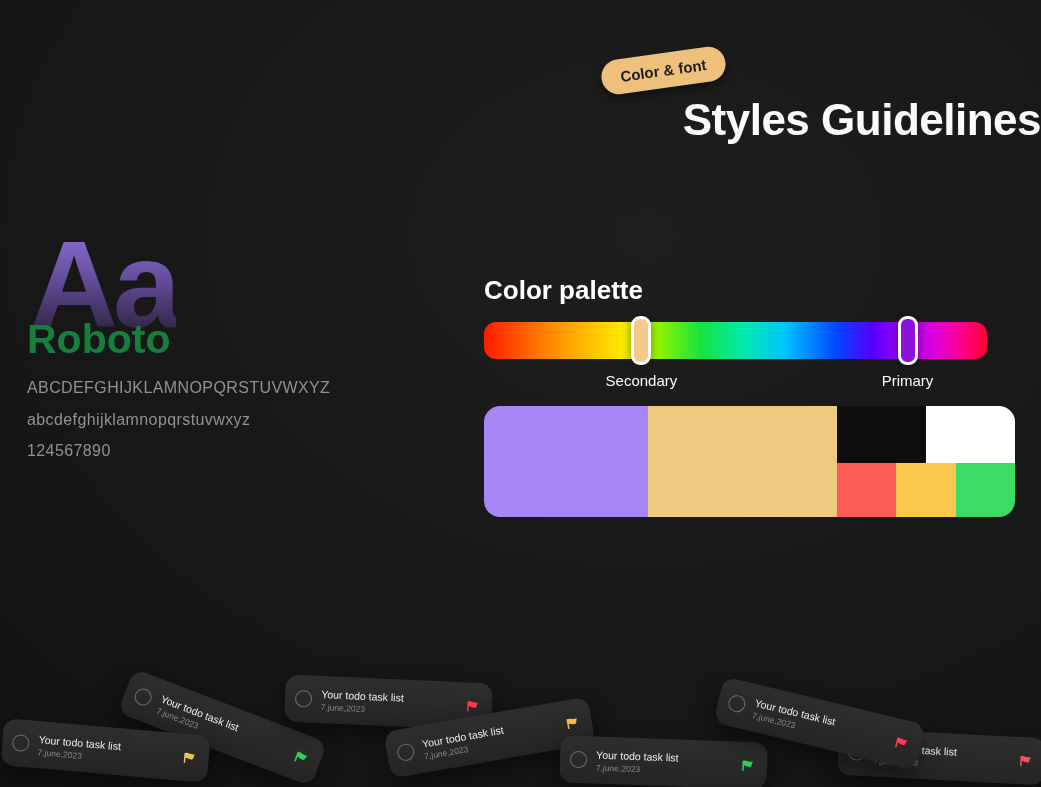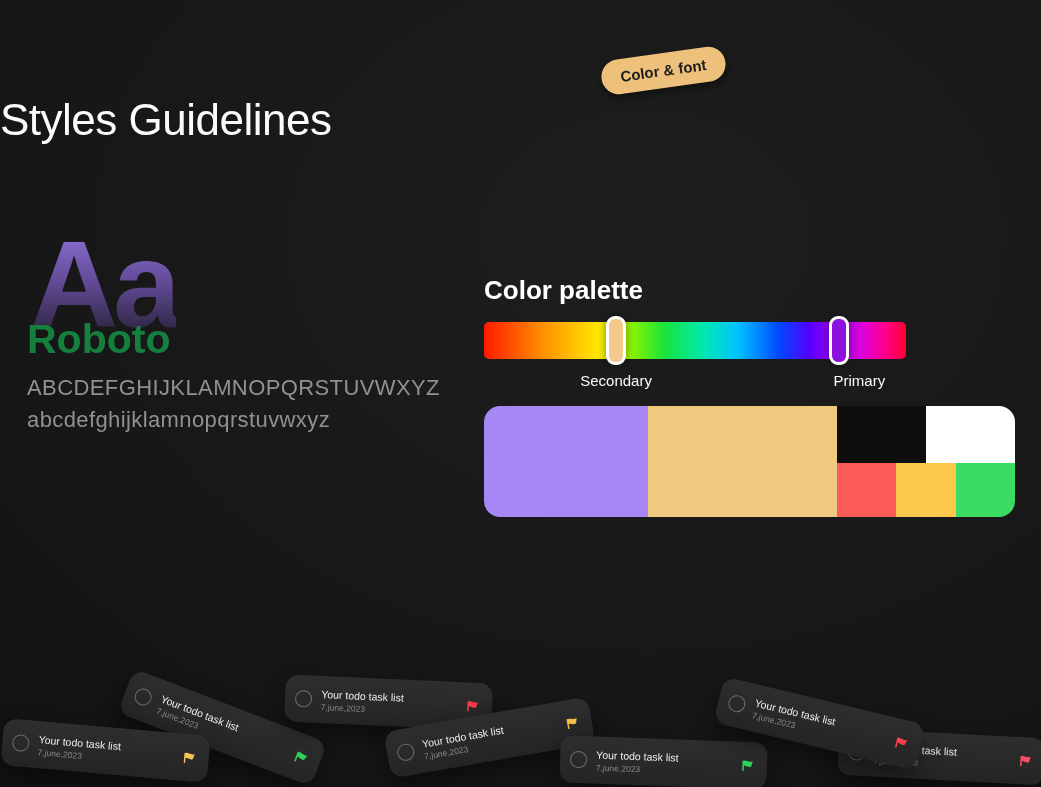--- a/index.html
+++ b/index.html
@@ -3,43 +3,43 @@
 <meta charset="utf-8">
 <style>
   html,body{margin:0;padding:0;}
   body{
     width:1041px;height:787px;overflow:hidden;position:relative;
     font-family:"Liberation Sans","DejaVu Sans",sans-serif;
     background:radial-gradient(120% 120% at 62% 30%, #1e1e1e 0%, #161616 55%, #0e0e0e 100%);
   }
   
   .page-title{
-    position:absolute;top:66px;left:0;width:100%;text-align:left;
-    font-size:44px;font-weight:400;color:#fbfbfb;letter-spacing:-0.5px;
+    position:absolute;top:66px;left:0;width:100%;text-align:right;
+    font-size:44px;font-weight:700;color:#fbfbfb;letter-spacing:-0.5px;
   }
   .badge{
     position:absolute;top:53px;left:601px;transform:rotate(-8deg);
     background:#edc17c;color:#1d1d1d;font-size:15px;font-weight:700;
     padding:9px 19px;border-radius:22px;box-shadow:0 4px 8px rgba(0,0,0,.45);
     white-space:nowrap;z-index:5;
   }
   
   .aa{
     position:absolute;left:30px;top:224px;font-size:122px;font-weight:700;line-height:1;
     letter-spacing:-5px;
     background:linear-gradient(180deg,#8d71d8 4%,#5d478f 52%,#241e31 96%);
     -webkit-background-clip:text;background-clip:text;color:transparent;
   }
   .font-name{position:absolute;left:27px;top:316px;font-size:41px;font-weight:700;color:#15803d;z-index:2;text-align:right;}
-  .alpha-rows{position:absolute;left:27px;top:372px;font-size:22px;line-height:31.5px;color:#919191;letter-spacing:0.4px;}
+  .alpha-rows{position:absolute;left:27px;top:372px;font-size:16px;line-height:31.5px;color:#919191;letter-spacing:0.4px;}
   .alpha-rows div{white-space:nowrap;}
   
   .palette-heading{position:absolute;left:484px;top:253px;font-size:26px;font-weight:700;color:#ffffff;}
   .hue-bar{
-    position:absolute;left:484px;top:322px;width:422px;height:37px;border-radius:5px;
+    position:absolute;left:484px;top:322px;width:503px;height:37px;border-radius:12px;
     background:linear-gradient(90deg,#ff1a00 0%,#ff9000 14%,#ffe700 27%,#8cf400 35%,#17e33f 43%,#00e9b0 52%,#00c3ff 60%,#0048ff 70%,#5500ff 77%,#9d00f5 83%,#e100d8 90%,#ff008c 95%,#ff0030 100%);
   }
   .hue-handle{
     position:absolute;top:-6px;width:14px;height:43px;border:3px solid #ffffff;border-radius:9px;
     transform:translateX(-50%);box-shadow:0 0 8px rgba(0,0,0,.4);
   }
   .handle-label{
     position:absolute;top:50px;transform:translateX(-50%);
     font-size:15px;font-weight:500;color:#fafafa;white-space:nowrap;
   }
@@ -79,29 +79,30 @@
 <body>
 
 <h1 class="page-title">Styles Guidelines</h1>
 <div class="badge">Color &amp; font</div>
 
 <div class="aa">Aa</div>
 <div class="font-name">Roboto</div>
 <div class="alpha-rows">
   <div>ABCDEFGHIJKLAMNOPQRSTUVWXYZ</div>
   <div>abcdefghijklamnopqrstuvwxyz</div>
+  <div>124567890</div>
 </div>
 
 <h2 class="palette-heading">Color palette</h2>
 
 <div class="hue-bar">
   <div class="hue-handle" style="left: 31.3%; background: rgb(243, 201, 141);"></div>
   <div class="hue-handle" style="left: 84.2%; background: rgb(141, 17, 220);"></div>
   <div class="handle-label" style="left: 31.3%;">Secondary</div>
-  <div class="handle-label" style="left: 84.2%; margin-left: 20px;">Primary</div>
+  <div class="handle-label" style="left: 84.2%;">Primary</div>
 </div>
 
 <div class="swatches">
   <div class="sw-a" style="background: rgb(166, 135, 245);"></div>
   <div class="sw-b" style="background: rgb(240, 201, 129);"></div>
   <div class="sw-right">
     <div class="sw-top">
       <div class="sw-black" style="background: rgb(14, 14, 14);"></div>
       <div class="sw-white" style="background: rgb(255, 255, 255);"></div>
     </div>

